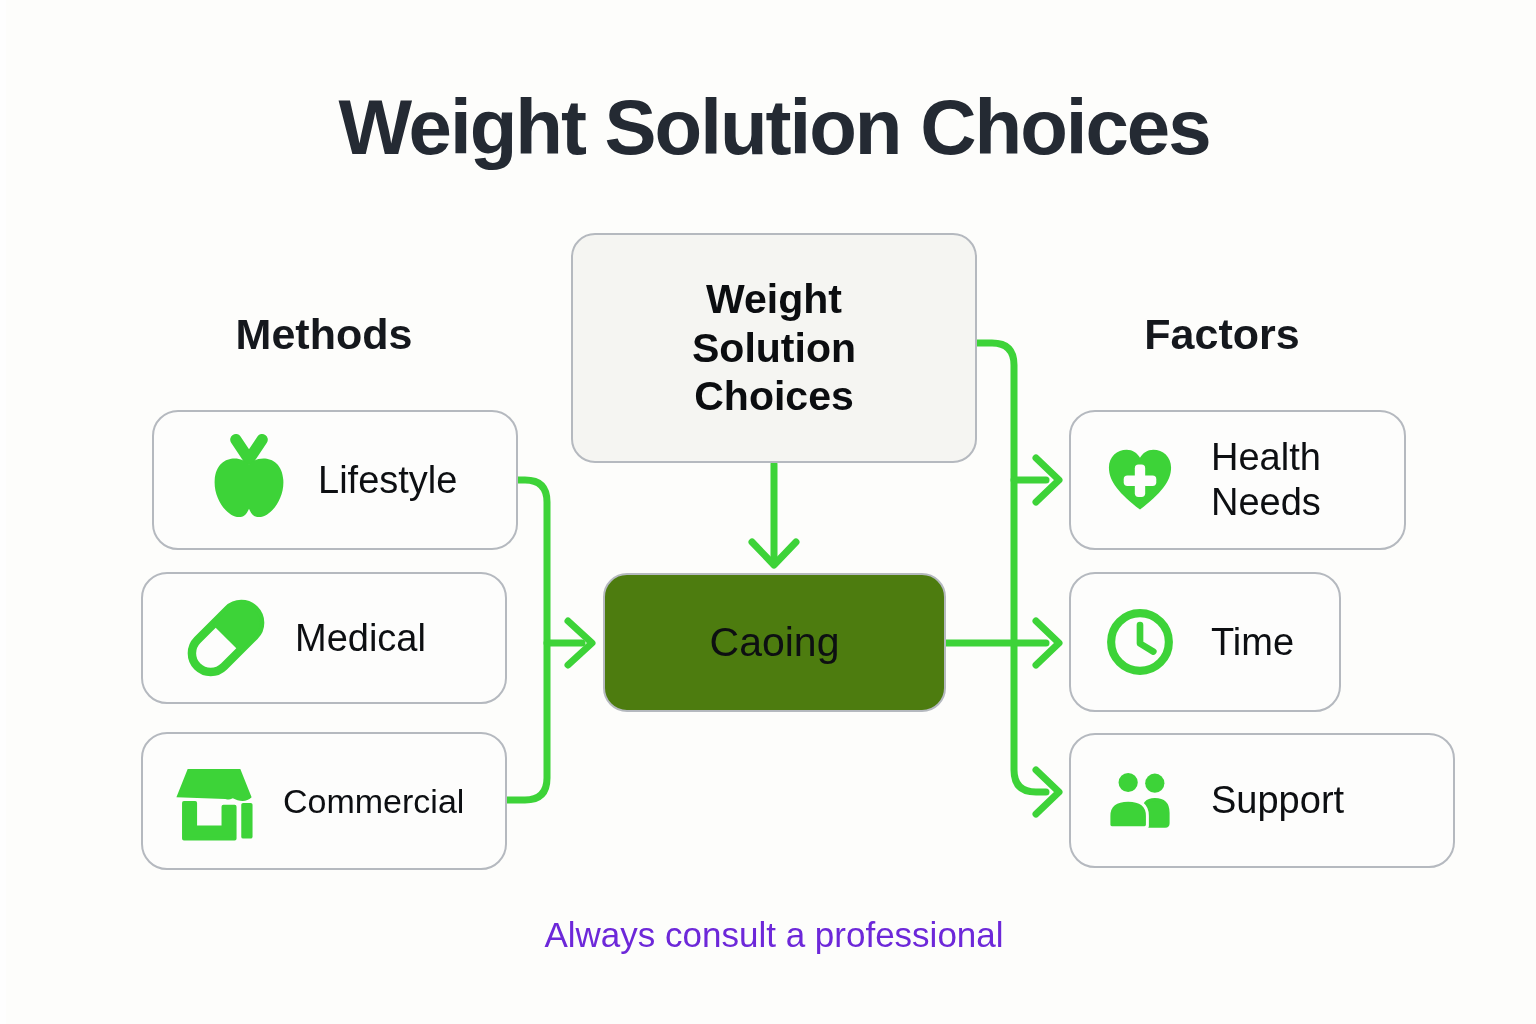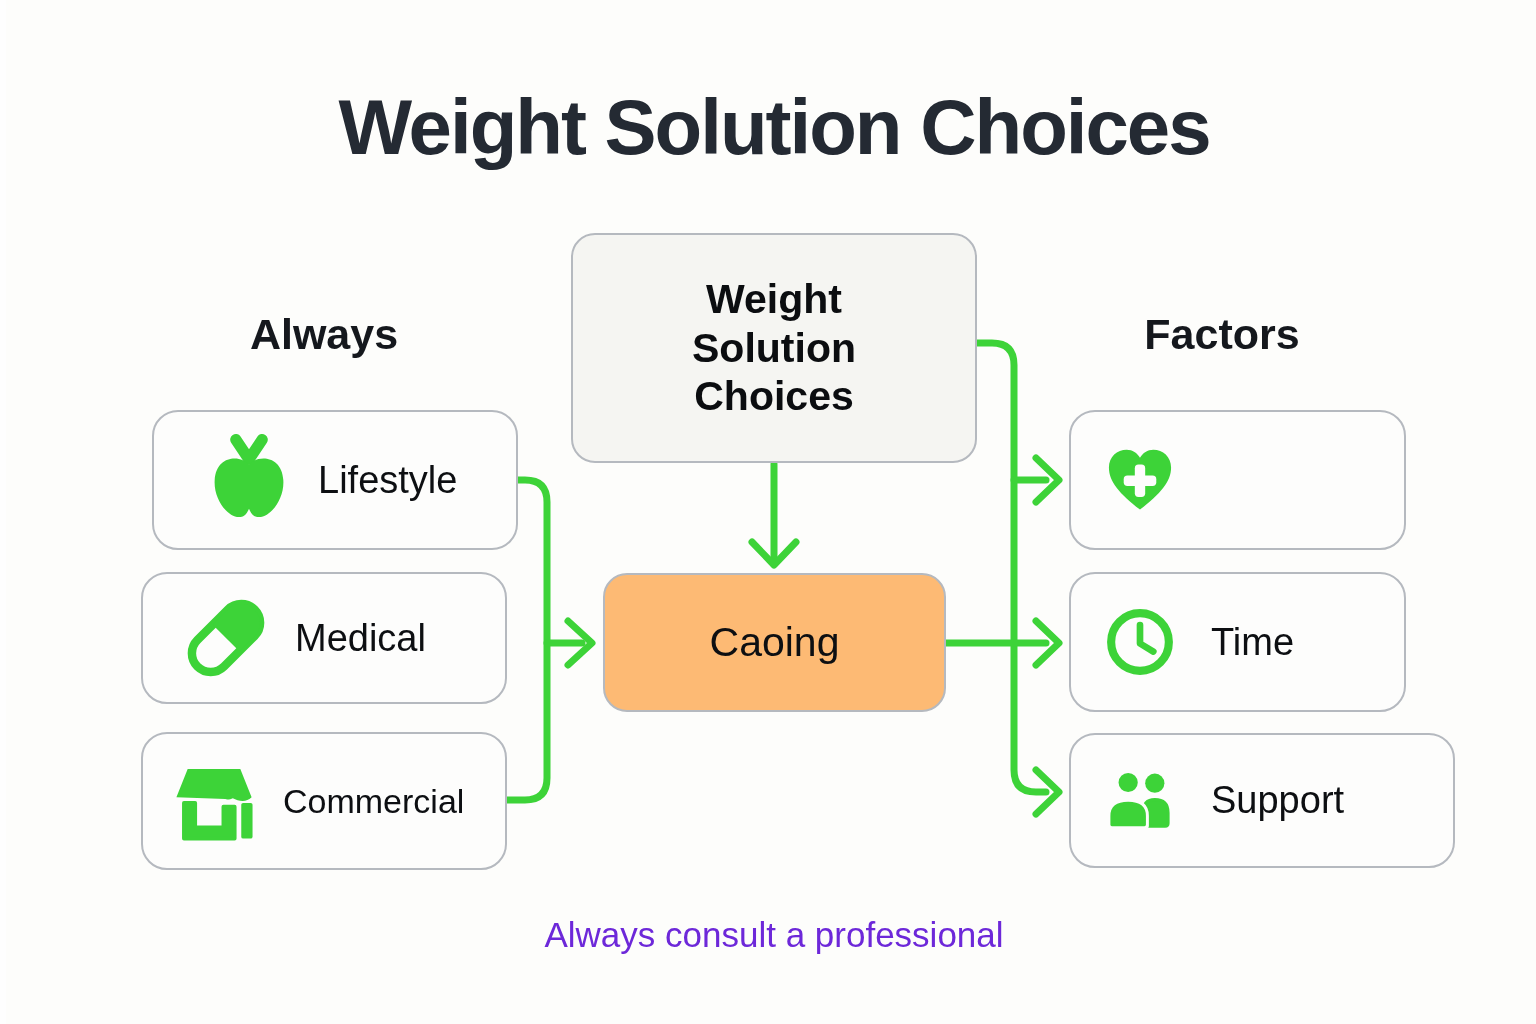--- a/index.html
+++ b/index.html
@@ -62,21 +62,21 @@
 
   
   .node.lifestyle  { left: 146px; top: 410px; width: 366px; height: 140px; padding-left: 48px; }
   .node.medical    { left: 135px; top: 572px; width: 366px; height: 132px; padding-left: 36px; }
   .node.commercial { left: 135px; top: 732px; width: 366px; height: 138px; padding-left: 24px; }
   .node.lifestyle .icon, .node.medical .icon, .node.commercial .icon { width: 94px; height: 94px; margin-right: 22px; }
   .node.commercial .label { font-size: 34px; }
 
   
   .node.health  { left: 1063px; top: 410px; width: 337px; height: 140px; padding-left: 32px; }
-  .node.time    { left: 1063px; top: 572px; width: 337px; height: 140px; padding-left: 32px; }
+  .node.time    { left: 1063px; top: 572px; width: 272px; height: 140px; padding-left: 32px; }
   .node.support { left: 1063px; top: 733px; width: 386px; height: 135px; padding-left: 32px; }
   .node.health .icon, .node.time .icon, .node.support .icon { width: 74px; height: 74px; margin-right: 34px; }
   .node.health .label { width: 150px; }
 
   
   .node.root {
     left: 565px; top: 233px; width: 406px; height: 230px;
     background: #f5f5f2;
     justify-content: center;
     border-radius: 24px;
@@ -84,21 +84,21 @@
   .node.root .label {
     text-align: center;
     width: 220px;
     font-size: 41px;
     font-weight: 600;
     color: #0b0d10;
   }
   .node.hub {
     left: 597px; top: 573px; width: 343px; height: 139px;
     justify-content: center;
-    background: #fdba74;
+    background: #4d7c0f;
     border-radius: 24px;
   }
   .node.hub .label { font-size: 41px; font-weight: 500; }
 
   .footer-note {
     position: absolute;
     left: 0; right: 0;
     top: 915px;
     text-align: center;
     font-size: 35px;
@@ -111,21 +111,21 @@
     pointer-events: none;
   }
 </style>
 </head>
 <body>
 
 <div class="stage">
 
   <div class="page-title">Weight Solution Choices</div>
 
-  <div class="col-header left">Always</div>
+  <div class="col-header left">Methods</div>
   <div class="col-header right">Factors</div>
 
   <svg class="connectors" width="1536" height="1024" viewBox="0 0 1536 1024" fill="none" stroke="#3dd338" stroke-width="7" stroke-linecap="round" stroke-linejoin="round">
 
     <path d="M500 480 H519 Q541 480 541 502 V778 Q541 800 519 800 H500"></path>
 
     <path d="M541 643 H576"></path>
     <path d="M562 621 L586 643 L562 665"></path>
 
     <path d="M768 464 V558"></path>
@@ -183,20 +183,21 @@
   </div>
 
   <div class="node health">
     <div class="icon">
       <svg width="74" height="74" viewBox="0 0 100 100">
         <path d="M50 90 C22 68 8 52 8 33 C8 18.5 19 9 32 9 C40 9 46 13 50 20 C54 13 60 9 68 9 C81 9 92 18.5 92 33 C92 52 78 68 50 90 Z" fill="#3dd338"></path>
         <rect x="43" y="29" width="14" height="44" rx="5" fill="#fdfdfc"></rect>
         <rect x="28" y="44" width="44" height="14" rx="5" fill="#fdfdfc"></rect>
       </svg>
     </div>
+    <div class="label">Health Needs</div>
   </div>
 
   <div class="node time">
     <div class="icon">
       <svg width="74" height="74" viewBox="0 0 100 100">
         <circle cx="50" cy="50" r="39" fill="none" stroke="#3dd338" stroke-width="11"></circle>
         <path d="M50 27 V52 L68 63" fill="none" stroke="#3dd338" stroke-width="9" stroke-linecap="round" stroke-linejoin="round"></path>
       </svg>
     </div>
     <div class="label">Time</div>

